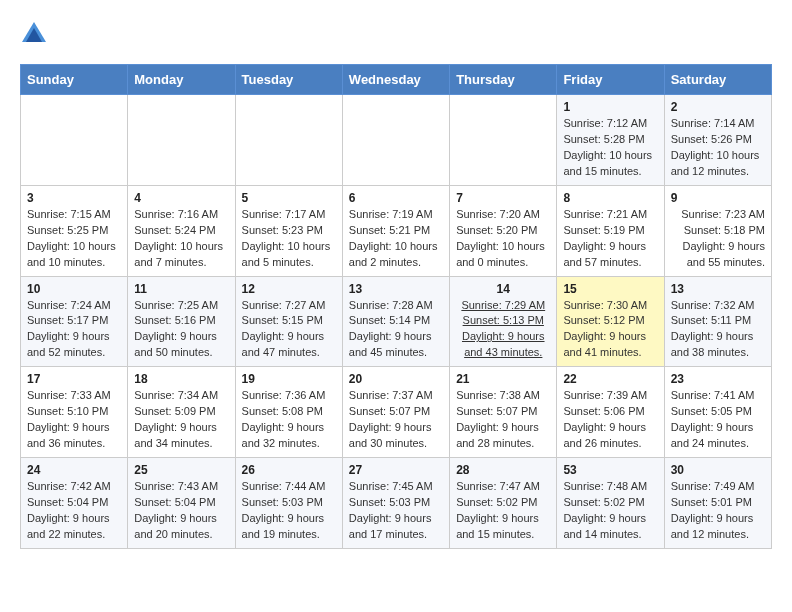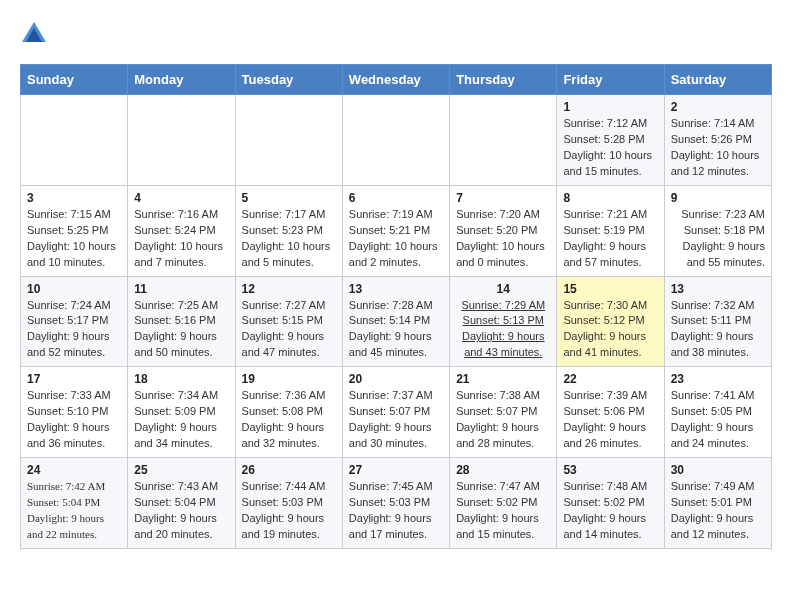--- a/index.html
+++ b/index.html
@@ -285,21 +285,21 @@
           <span class="day-num">23</span>
           <div class="day-info" style="white-space: pre-line;">Sunrise: 7:41 AM
 Sunset: 5:05 PM
 Daylight: 9 hours
 and 24 minutes.</div>
         </td>
       </tr>
       <tr>
         <td style="background: rgb(245, 247, 251);">
           <span class="day-num">24</span>
-          <div class="day-info" style="white-space: pre-line; font-family: Liberation Serif, serif;">Sunrise: 7:42 AM
+          <div class="day-info" style="white-space: pre-line;">Sunrise: 7:42 AM
 Sunset: 5:04 PM
 Daylight: 9 hours
 and 22 minutes.</div>
         </td>
         <td style="background: rgb(245, 247, 251); margin-top: 48px;">
           <span class="day-num">25</span>
           <div class="day-info" style="white-space: pre-line;">Sunrise: 7:43 AM
 Sunset: 5:04 PM
 Daylight: 9 hours
 and 20 minutes.</div>

